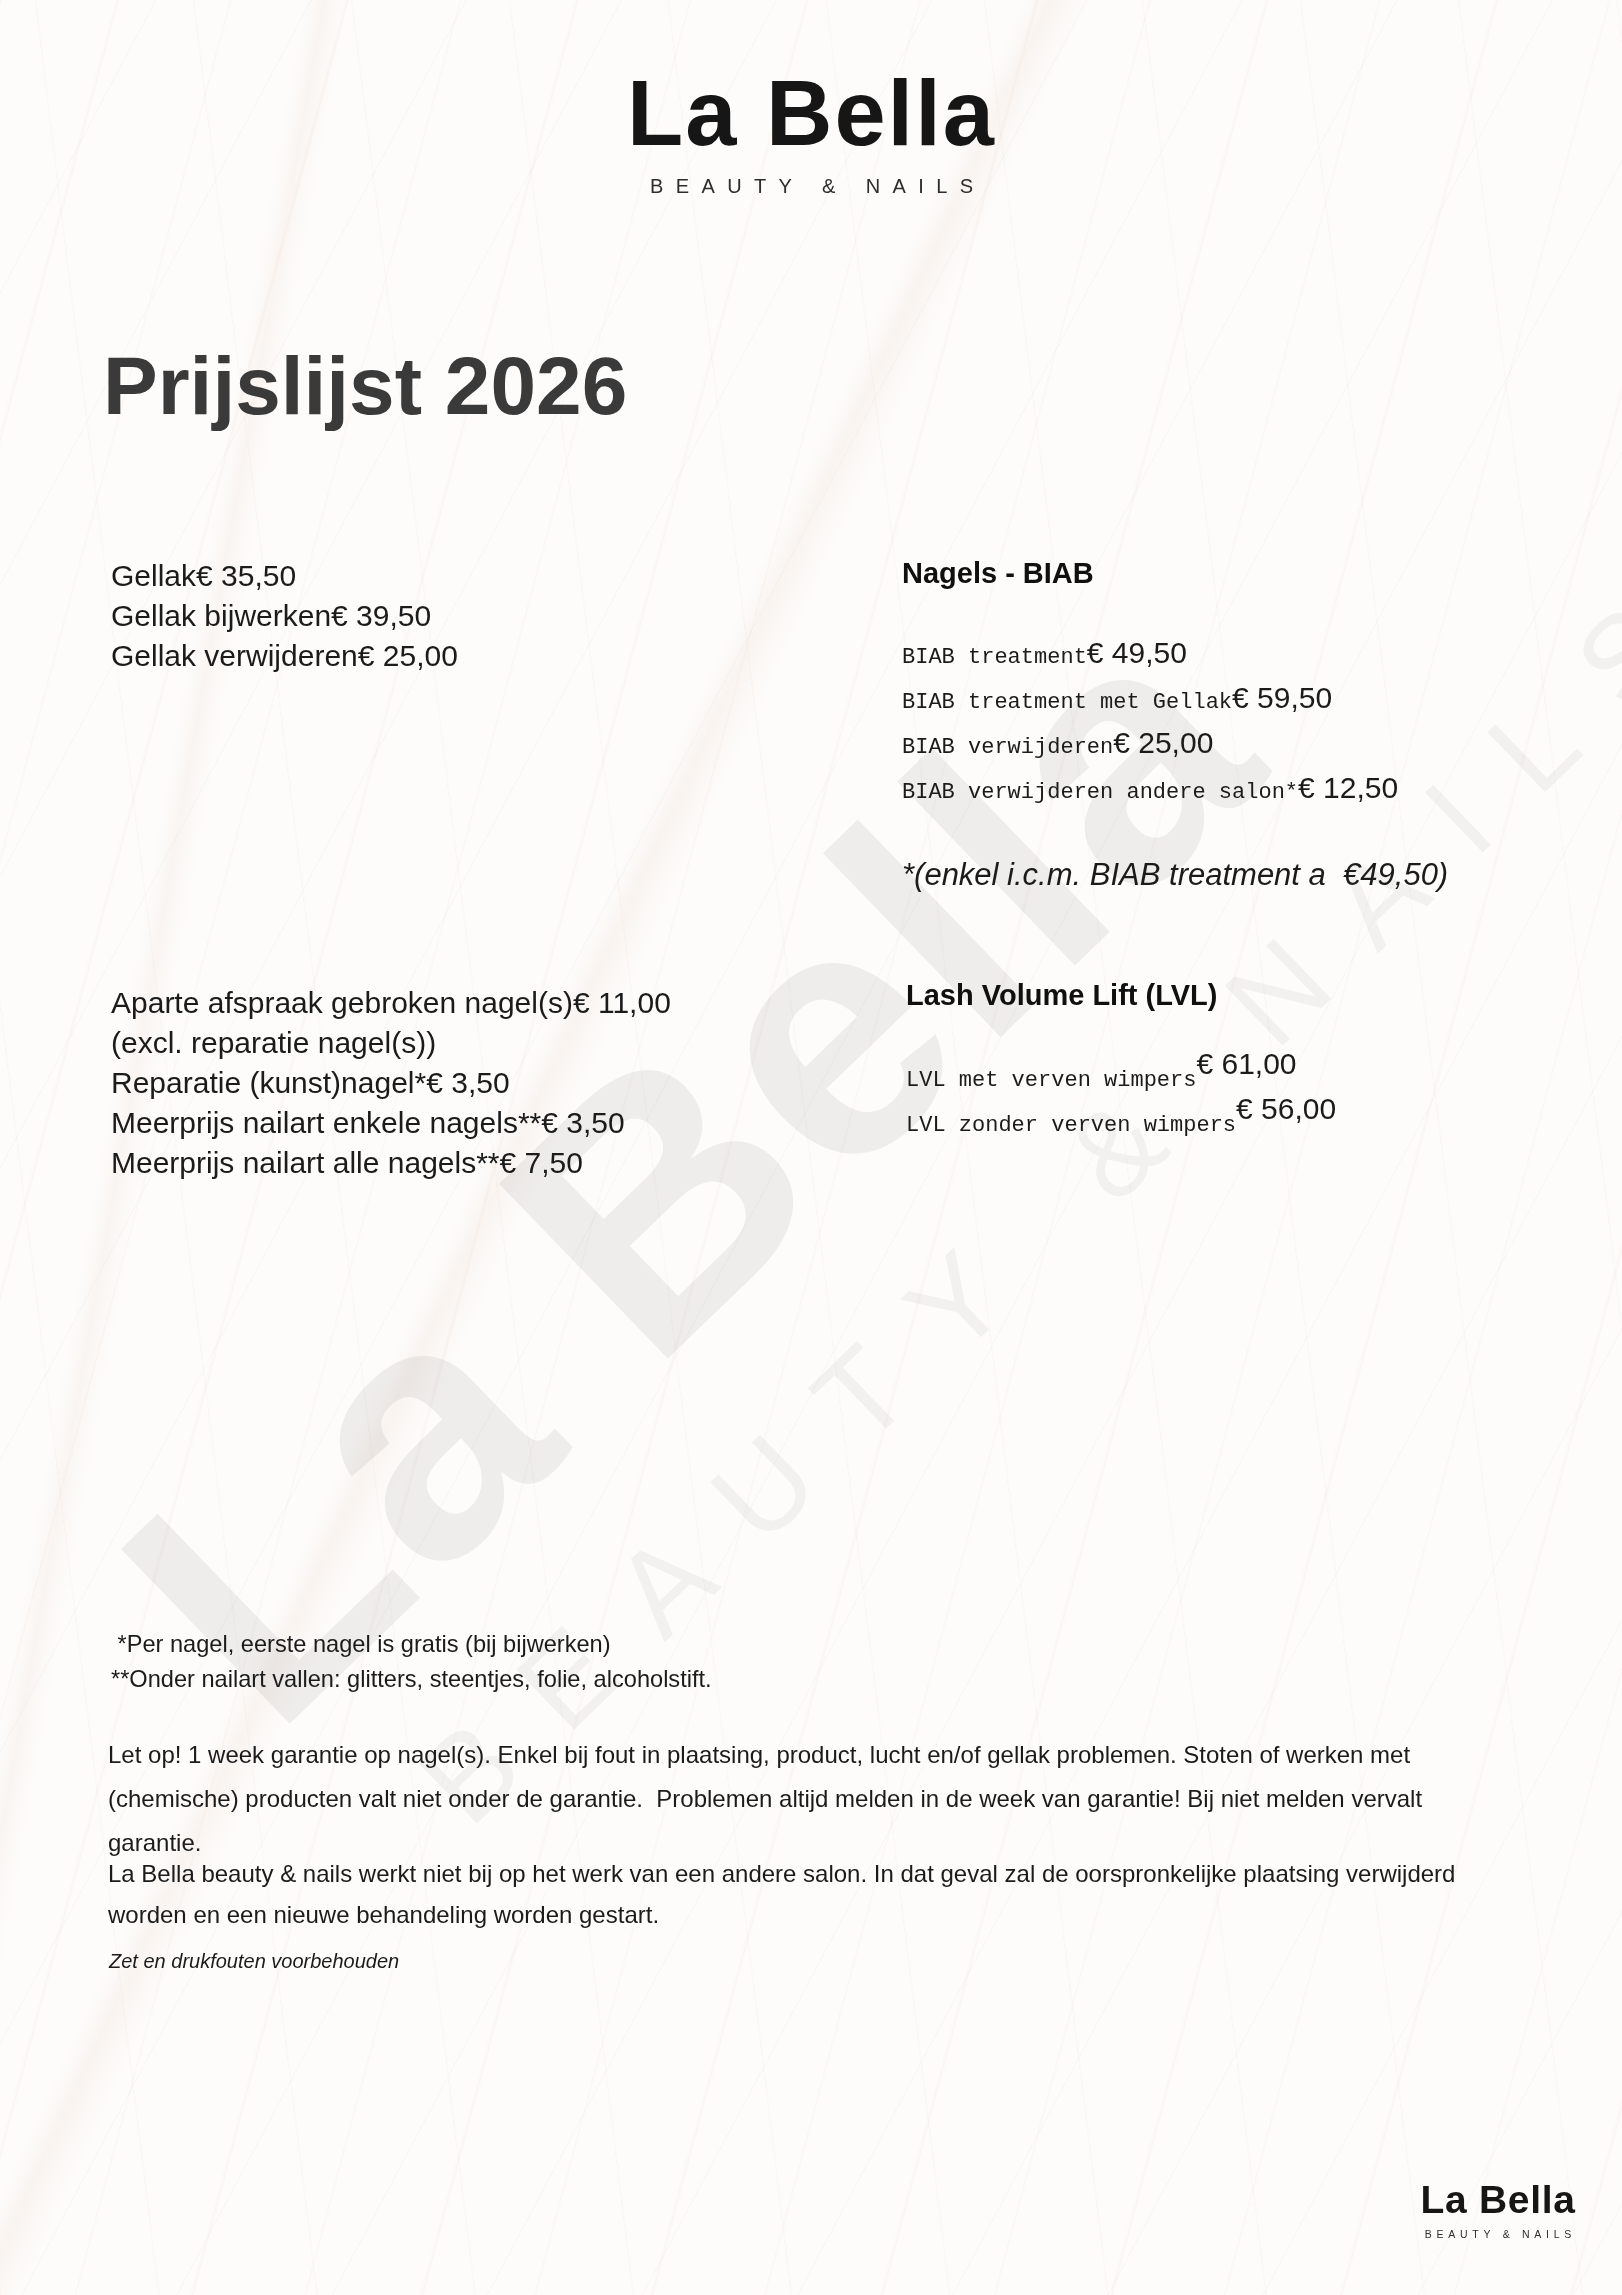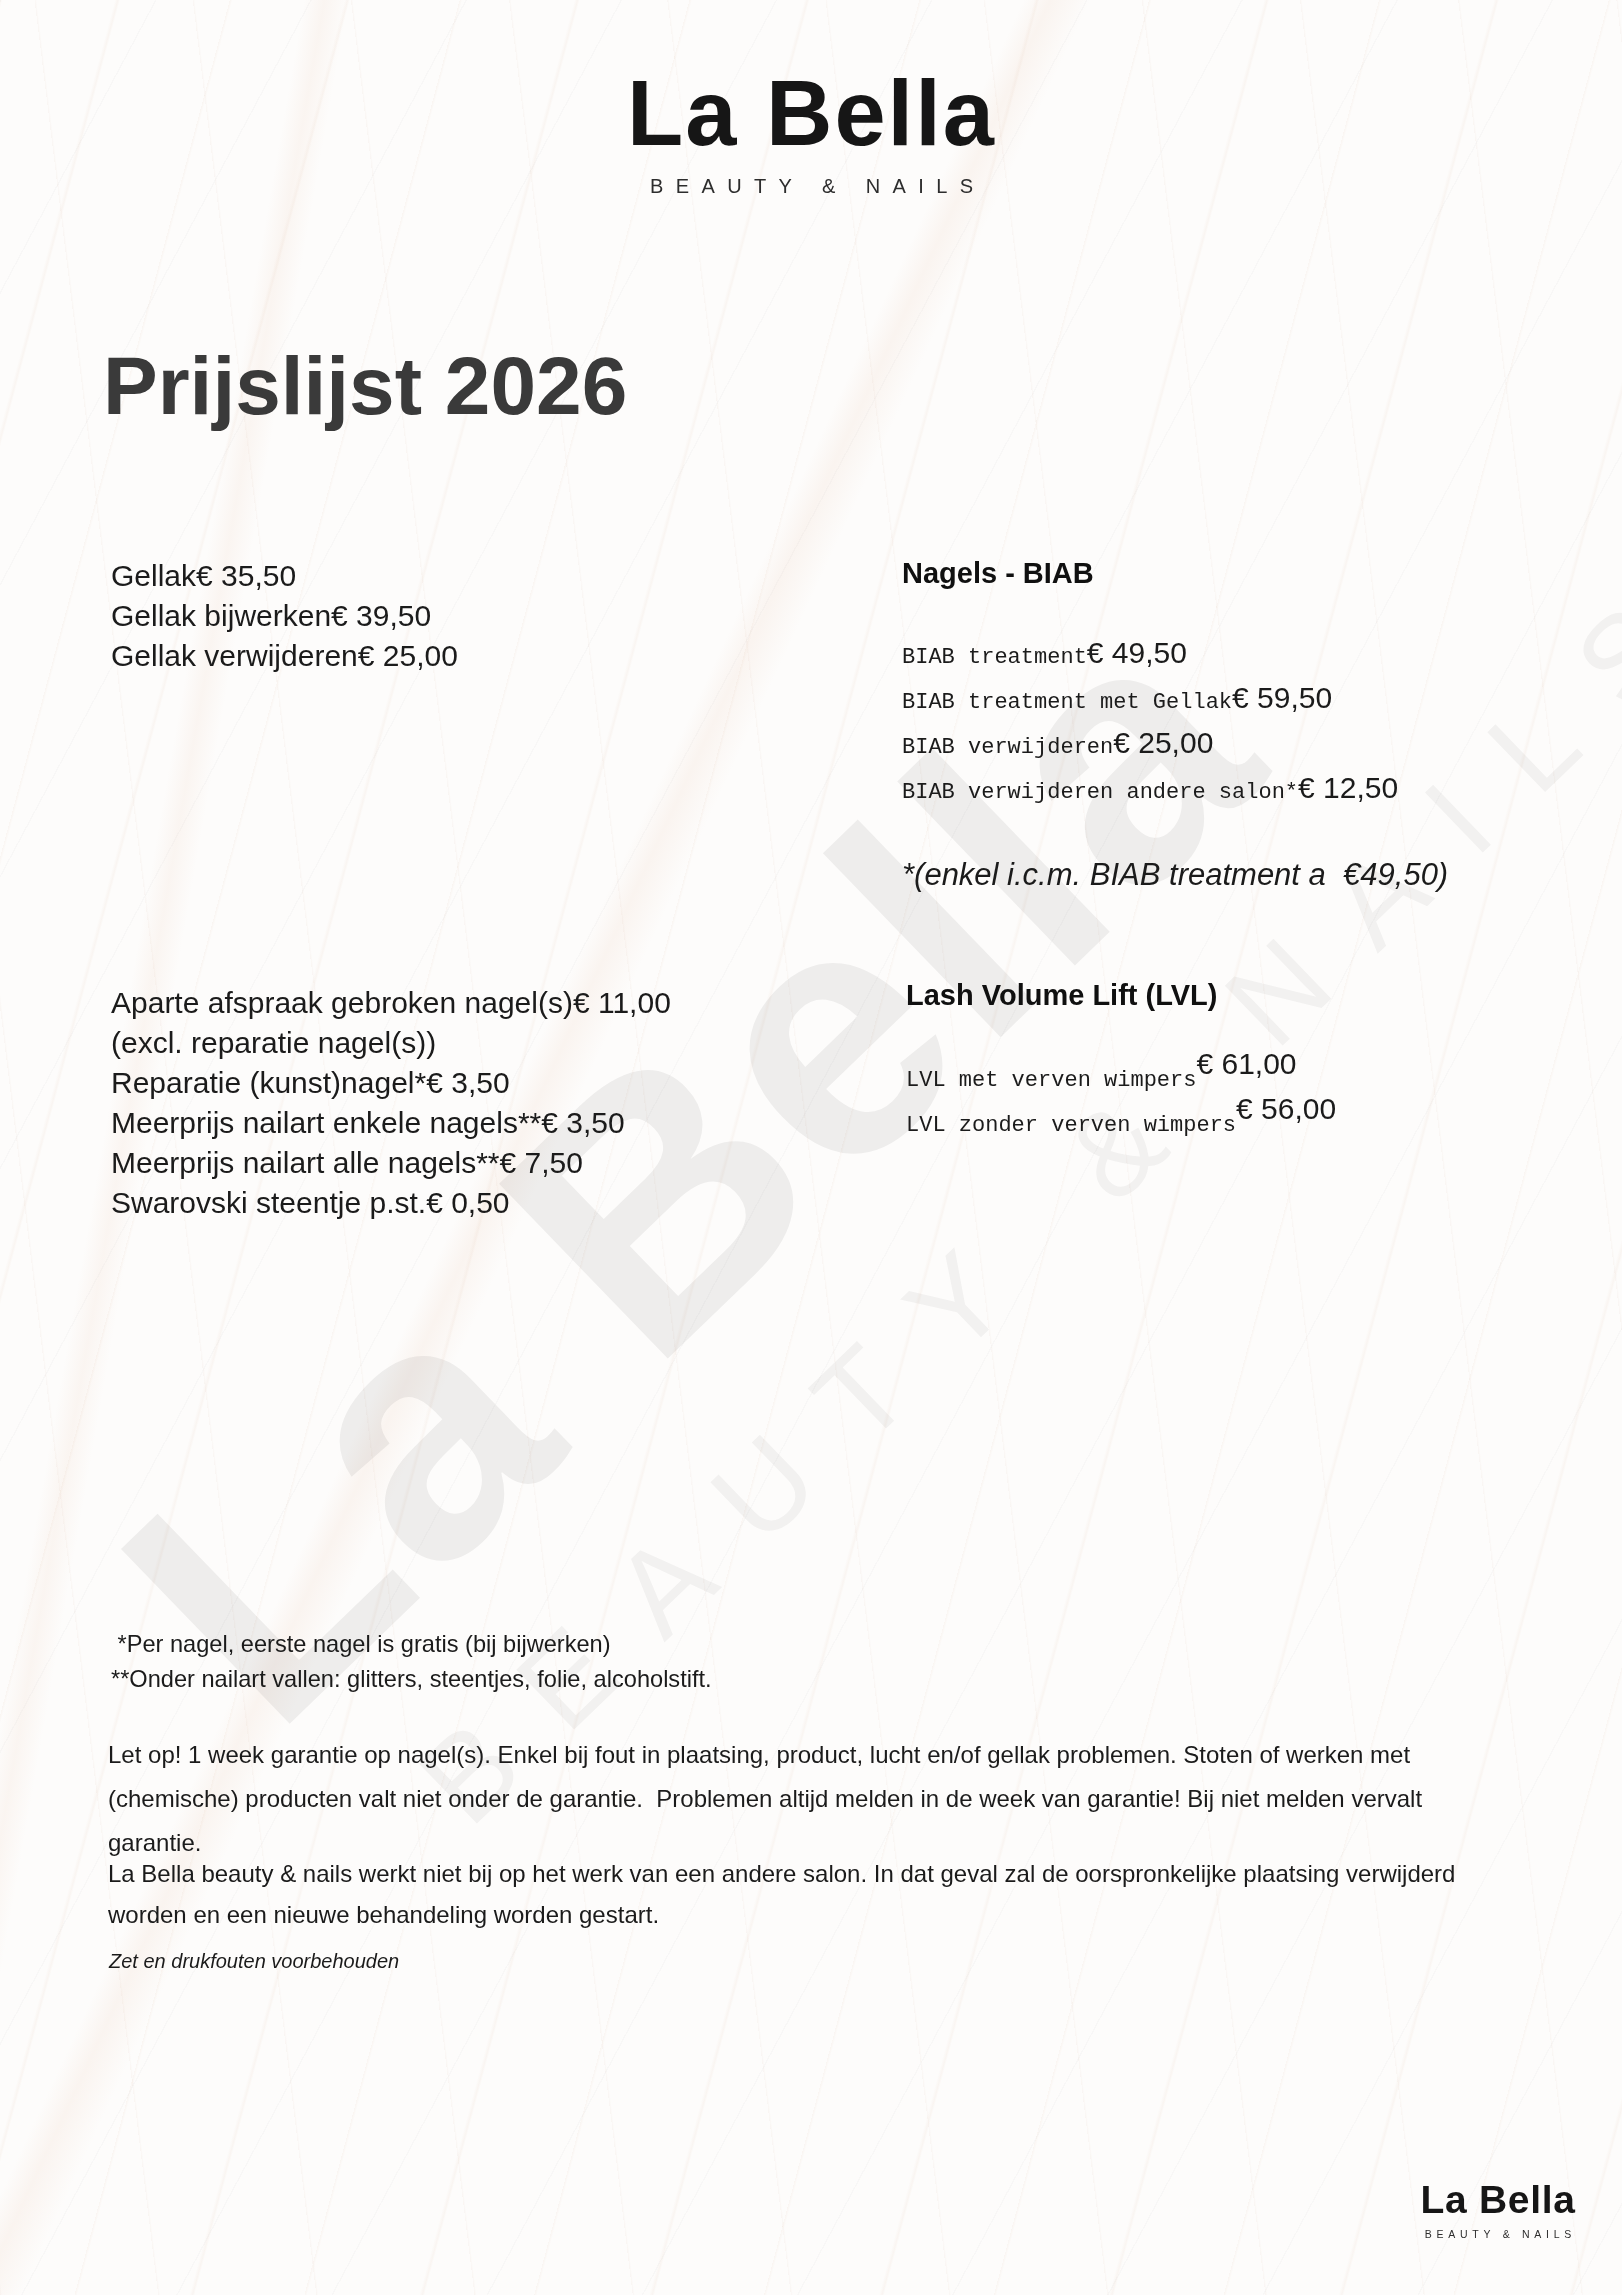--- a/index.html
+++ b/index.html
@@ -246,24 +246,20 @@
         <span class="price">€ 3,50</span>
       </div>
       <div class="row">
         <span class="label">Meerprijs nailart enkele nagels**</span>
         <span class="price">€ 3,50</span>
       </div>
       <div class="row">
         <span class="label">Meerprijs nailart alle nagels**</span>
         <span class="price">€ 7,50</span>
       </div>
-      <div class="row">
-        <span class="label">Swarovski steentje p.st.</span>
-        <span class="price">€ 0,50</span>
-      </div>
     </div>
   </section>
 
   <section class="price-section" id="sec-lvl">
     <h2 class="sec-heading">Lash Volume Lift (LVL)</h2>
     <div class="rows">
       <div class="row">
         <span class="label">LVL met verven wimpers</span>
         <span class="price">€ 61,00</span>
       </div>

